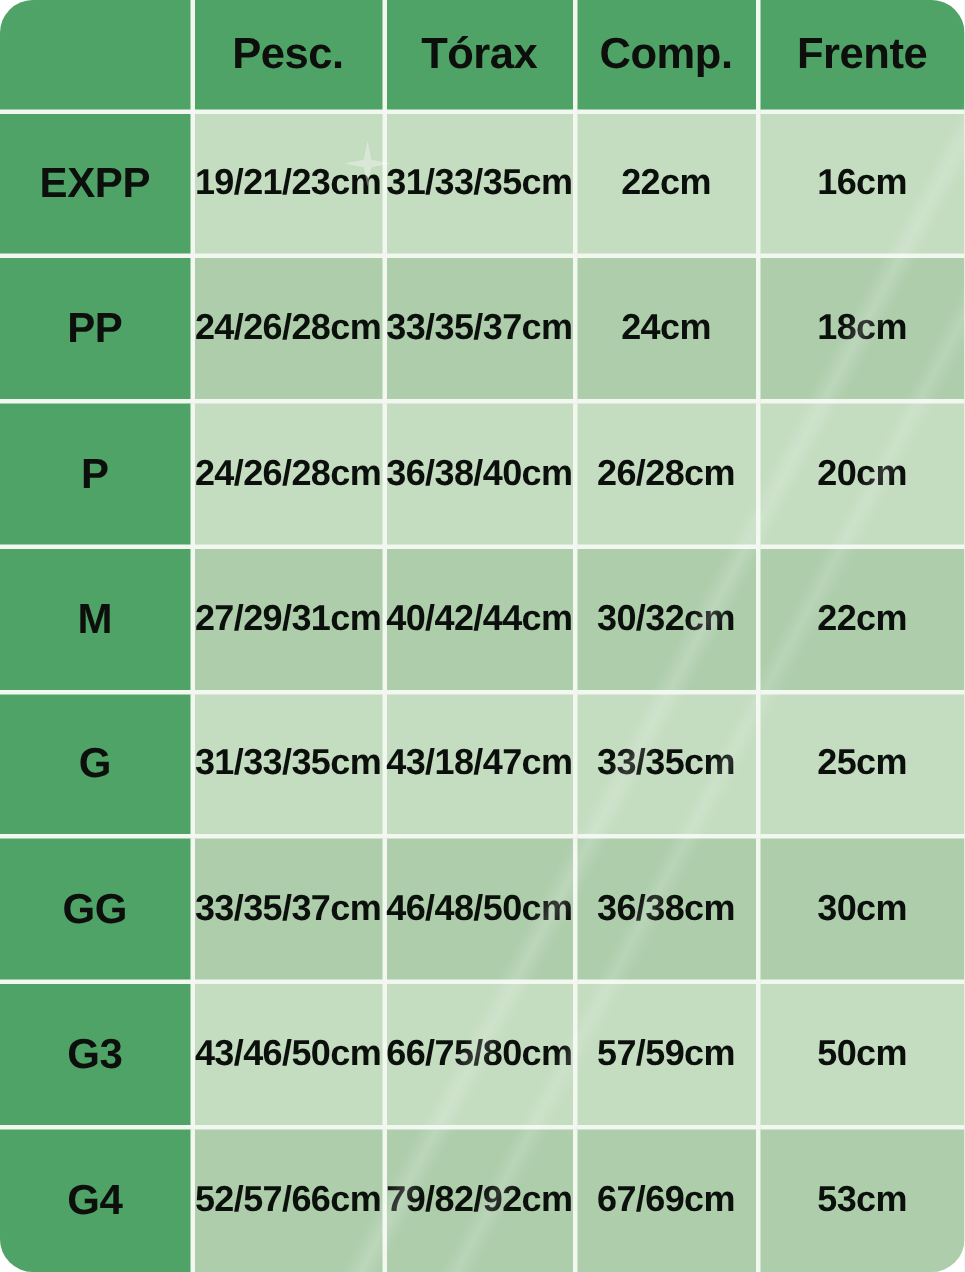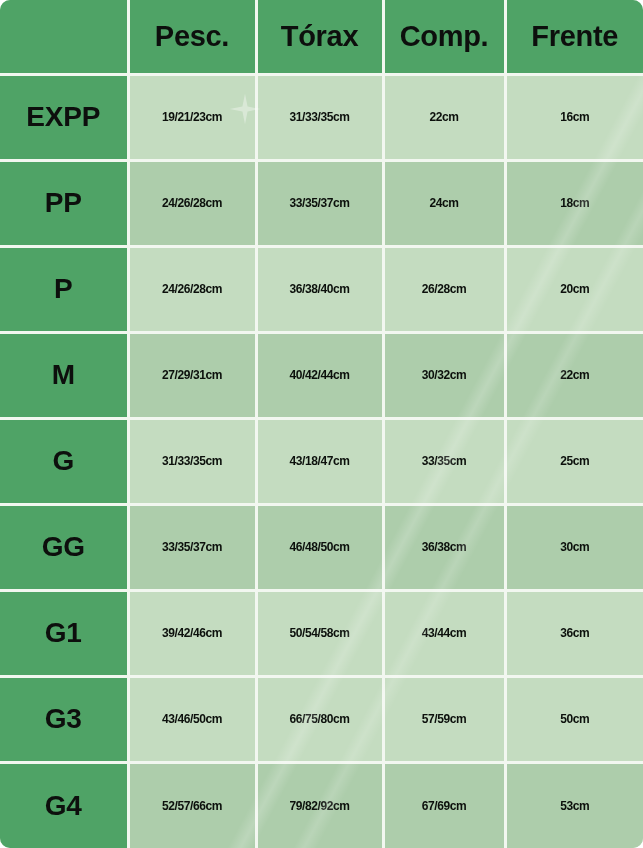--- a/index.html
+++ b/index.html
@@ -12,21 +12,21 @@
     height: 848px;
     overflow: hidden;
     font-family: "Liberation Sans", sans-serif;
   }
 
   #size-chart {
     position: relative;
     width: 643px;
     height: 848px;
     box-sizing: border-box;
-    border-radius: 10px;
+    border-radius: 22px;
     overflow: hidden;
     background: #cadfc6;
   }
 
   .chart-table {
     width: 100%;
     height: 100%;
     border-collapse: collapse;
     table-layout: fixed;
   }
@@ -75,21 +75,21 @@
   td.size-cell {
     background: #4fa366;
     color: #0d0f0d;
     font-size: 28px;
     font-weight: bold;
     letter-spacing: -0.2px;
   }
 
   td.value-cell {
     color: #0c100c;
-    font-size: 12px;
+    font-size: 24px;
     font-weight: bold;
     letter-spacing: -0.4px;
     white-space: nowrap;
   }
 
   
   tbody tr.row-light td.value-cell { background: #c4dcc0; }
   tbody tr.row-dark  td.value-cell { background: #adcdab; }
 
   
@@ -176,27 +176,20 @@
         <td class="value-cell">25cm</td>
       </tr>
       <tr class="row-dark">
         <td class="size-cell">GG</td>
         <td class="value-cell">33/35/37cm</td>
         <td class="value-cell">46/48/50cm</td>
         <td class="value-cell">36/38cm</td>
         <td class="value-cell">30cm</td>
       </tr>
       <tr class="row-light">
-        <td class="size-cell">G1</td>
-        <td class="value-cell">39/42/46cm</td>
-        <td class="value-cell">50/54/58cm</td>
-        <td class="value-cell">43/44cm</td>
-        <td class="value-cell">36cm</td>
-      </tr>
-      <tr class="row-light">
         <td class="size-cell">G3</td>
         <td class="value-cell">43/46/50cm</td>
         <td class="value-cell">66/75/80cm</td>
         <td class="value-cell">57/59cm</td>
         <td class="value-cell">50cm</td>
       </tr>
       <tr class="row-dark">
         <td class="size-cell">G4</td>
         <td class="value-cell">52/57/66cm</td>
         <td class="value-cell">79/82/92cm</td>

